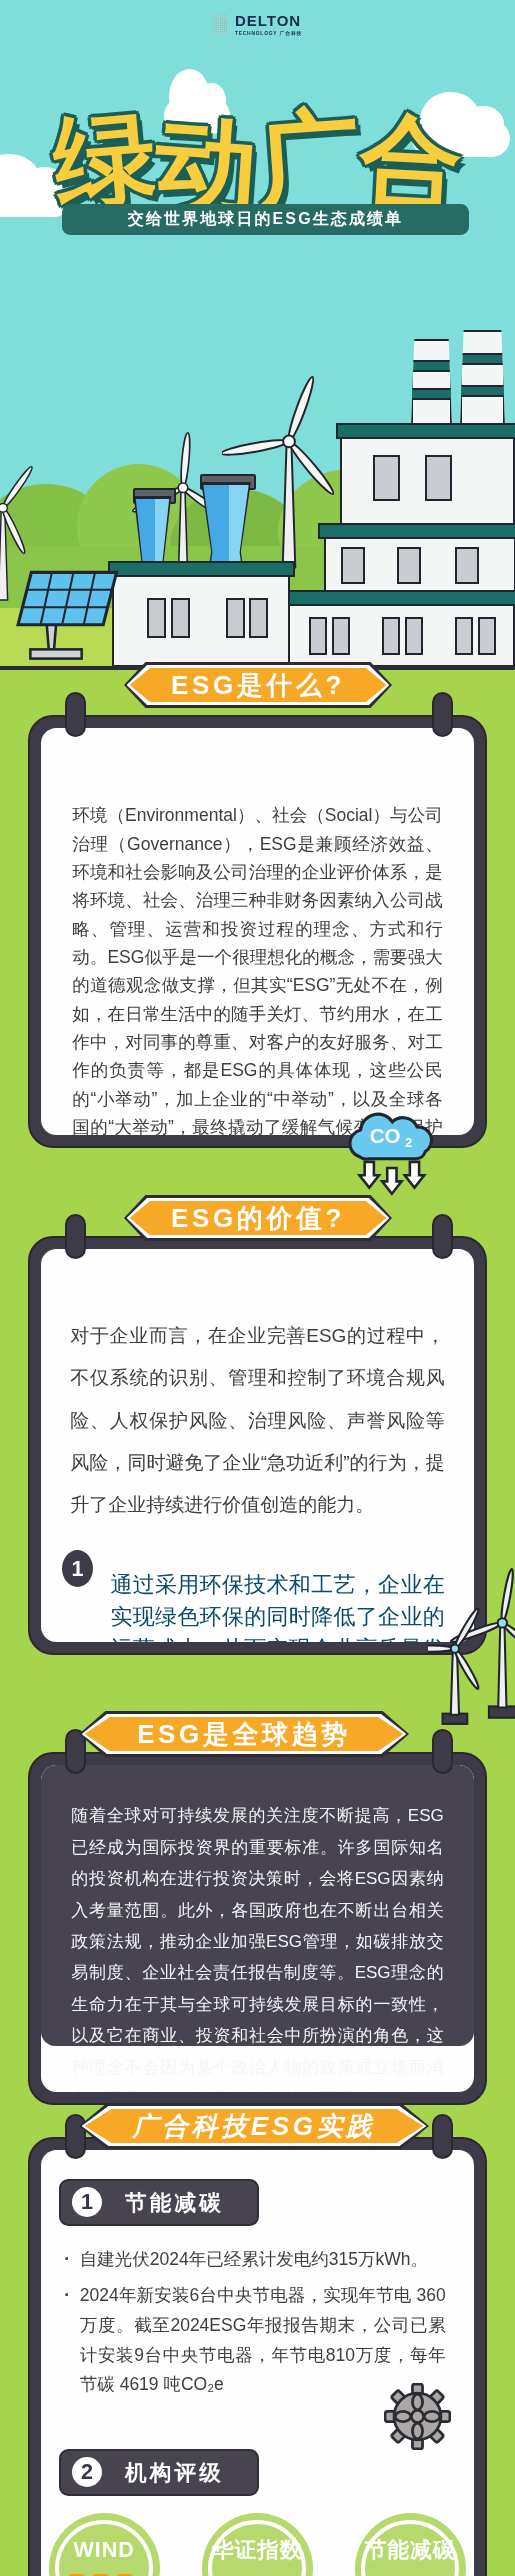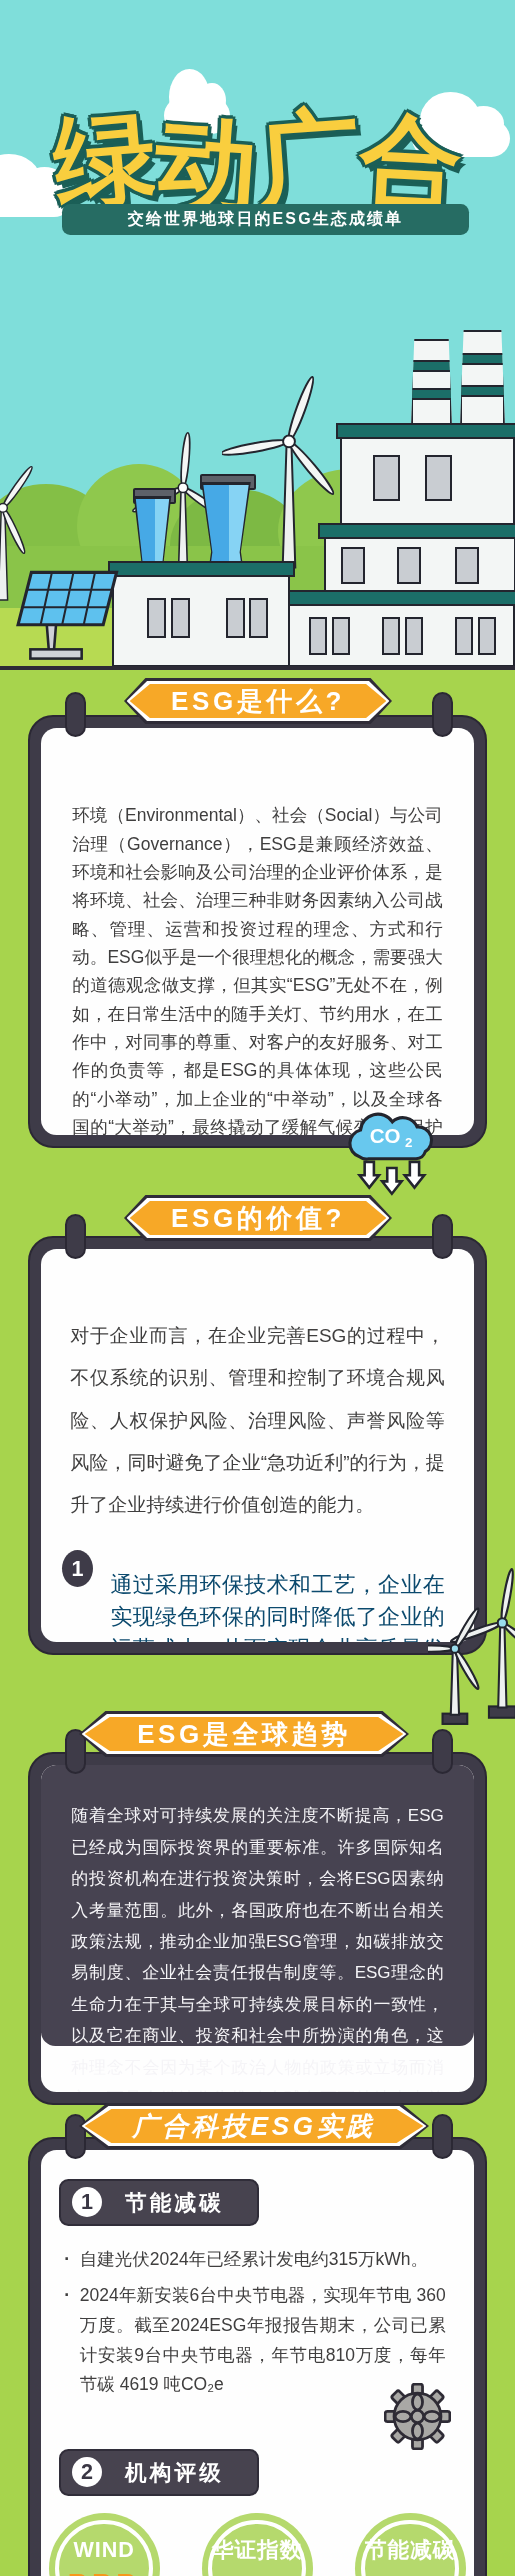--- a/index.html
+++ b/index.html
@@ -93,20 +93,27 @@
   .deco-turbines{position:absolute;z-index:7;}
 </style>
 </head>
 <body>
 
 <div class="page">
 
   <div class="sky"></div>
   <div class="ground"></div>
 
+  <div class="brand">
+    <div class="brand-mark"></div>
+    <div>
+      <div class="brand-name">DELTON</div>
+      <div class="brand-sub">TECHNOLOGY 广合科技</div>
+    </div>
+  </div>
 
   <div class="cloud" style="left:164px;top:97px;width:66px;height:37px;"></div>
   <div class="cloud" style="left:412px;top:120px;width:98px;height:37px;"></div>
   <div class="cloud" style="left:-31px;top:181px;width:103px;height:36px;"></div>
 
   <div class="title">
     <span>绿</span><span>动</span><span>广</span><span>合</span>
   </div>
 
   <div class="subtitle">交给世界地球日的ESG生态成绩单</div>
@@ -201,21 +208,21 @@
 
   <div class="groundline"></div>
 
   <div class="ring" style="left:65px;top:692px;"></div>
   <div class="ring" style="left:432px;top:692px;"></div>
   <div class="card-frame" style="top:715px;height:433px;">
     <div class="card-inner">
       <div class="body-txt c1-txt">环境（Environmental）、社会（Social）与公司治理（Governance），ESG是兼顾经济效益、环境和社会影响及公司治理的企业评价体系，是将环境、社会、治理三种非财务因素纳入公司战略、管理、运营和投资过程的理念、方式和行动。ESG似乎是一个很理想化的概念，需要强大的道德观念做支撑，但其实“ESG”无处不在，例如，在日常生活中的随手关灯、节约用水，在工作中，对同事的尊重、对客户的友好服务、对工作的负责等，都是ESG的具体体现，这些公民的“小举动”，加上企业的“中举动”，以及全球各国的“大举动”，最终撬动了缓解气候变化、保护生物多样性、消除贫穷等目标的实现，推动全球的可持续发展。</div>
     </div>
   </div>
-  <div class="banner" style="left:124px;top:678px;width:268px;">
+  <div class="banner" style="left:124px;top:662px;width:268px;">
     <div class="b-outer"></div>
       <div class="b-mid"></div>
     <div class="b-in">ESG是什么?</div>
   </div>
 
   <svg class="co2" style="left:340px;top:1096px;width:113px;height:103px;" viewBox="0 0 220 200">
     <path d="M38,118 a27,27 0 0 1 2,-52 a34,34 0 0 1 62,-16 a30,30 0 0 1 48,10 a26,26 0 0 1 16,48 a20,20 0 0 1 -18,14 l-92,0 a22,22 0 0 1 -18,-4 z" fill="#68c8ee" stroke="#23252e" stroke-width="6"></path>
     <text x="88" y="92" text-anchor="middle" fill="#ffffff" font-size="40" font-weight="bold" font-family="Liberation Sans, sans-serif">CO</text>
     <text x="134" y="100" text-anchor="middle" fill="#ffffff" font-size="26" font-weight="bold" font-family="Liberation Sans, sans-serif">2</text>
     <g fill="#ffffff" stroke="#23252e" stroke-width="5">

